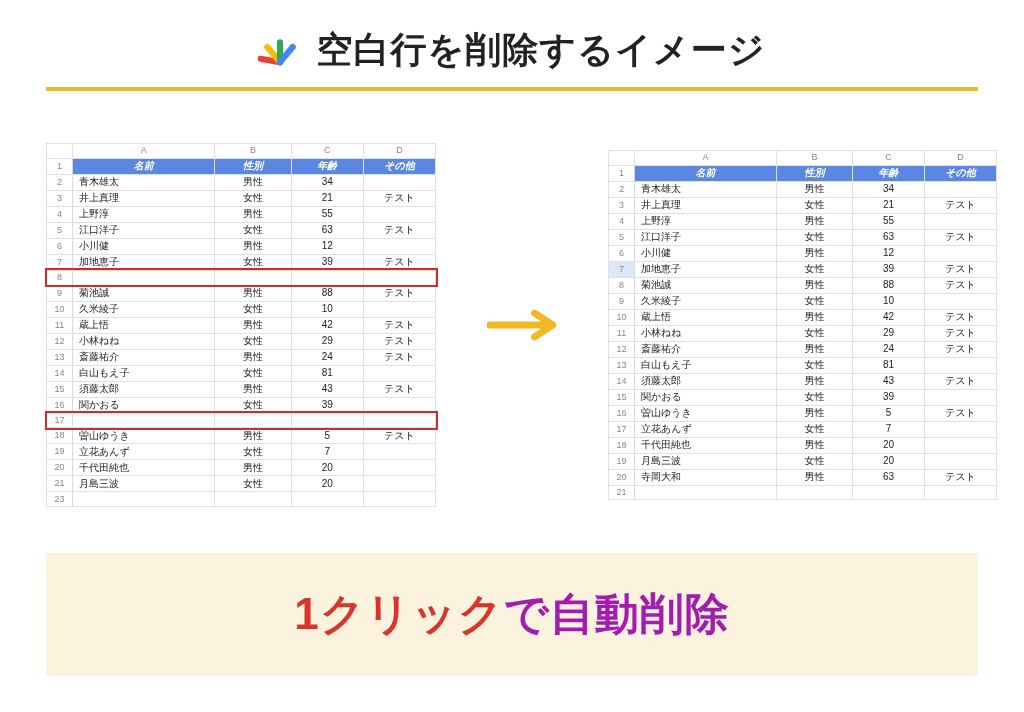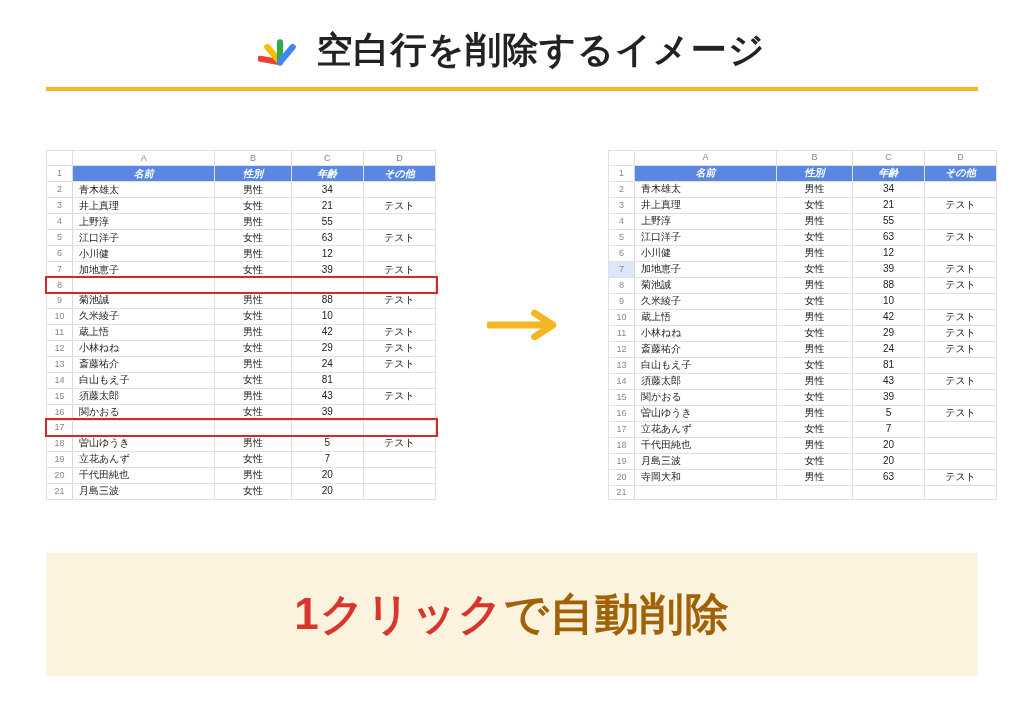--- a/index.html
+++ b/index.html
@@ -121,21 +121,21 @@
     padding: 32px 0;
     text-align: center;
     margin-top: 24px;
   }
   .banner .line {
     font-size: 44px;
     font-weight: 800;
     letter-spacing: 1px;
   }
   .banner .red  { color: #d8352c; text-align: right; }
-  .banner .dark { color: #a16207; text-align: center; }
+  .banner .dark { color: #a21caf; text-align: center; }
 </style>
 </head>
 <body>
 
 <div class="page">
 
   <div class="title-row">
     <span class="apps-script-logo">
       <svg width="44" height="44" viewBox="0 0 100 100">
         <g transform="translate(50 80)">
@@ -321,20 +321,27 @@
               <td class="c-right">20</td>
               <td class="c-center"></td>
             </tr>
             <tr class="rowhdr">
               <td class="rownum">21</td>
               <td>月島三波</td>
               <td class="c-center">女性</td>
               <td class="c-right">20</td>
               <td class="c-center"></td>
             </tr>
+            <tr class="rowhdr">
+              <td class="rownum">23</td>
+              <td></td>
+              <td></td>
+              <td></td>
+              <td></td>
+            </tr>
           </tbody>
       </table>
       <div class="hilite-box" id="hilite1" style="left: -1.5px; top: 125.297px; width: 393px; height: 18.7969px;"></div>
       <div class="hilite-box" id="hilite2" style="left: -1.5px; top: 268.094px; width: 393px; height: 18.7969px;"></div>
     </div>
 
     <div class="arrow-cell">
       <svg class="arrow-svg" viewBox="0 0 100 50">
         <path d="M4 25 L80 25" stroke="#f2b722" stroke-width="10" stroke-linecap="round" fill="none"></path>
         <path d="M68 8 L94 25 L68 42" stroke="#f2b722" stroke-width="10" stroke-linecap="round" stroke-linejoin="round" fill="none"></path>

